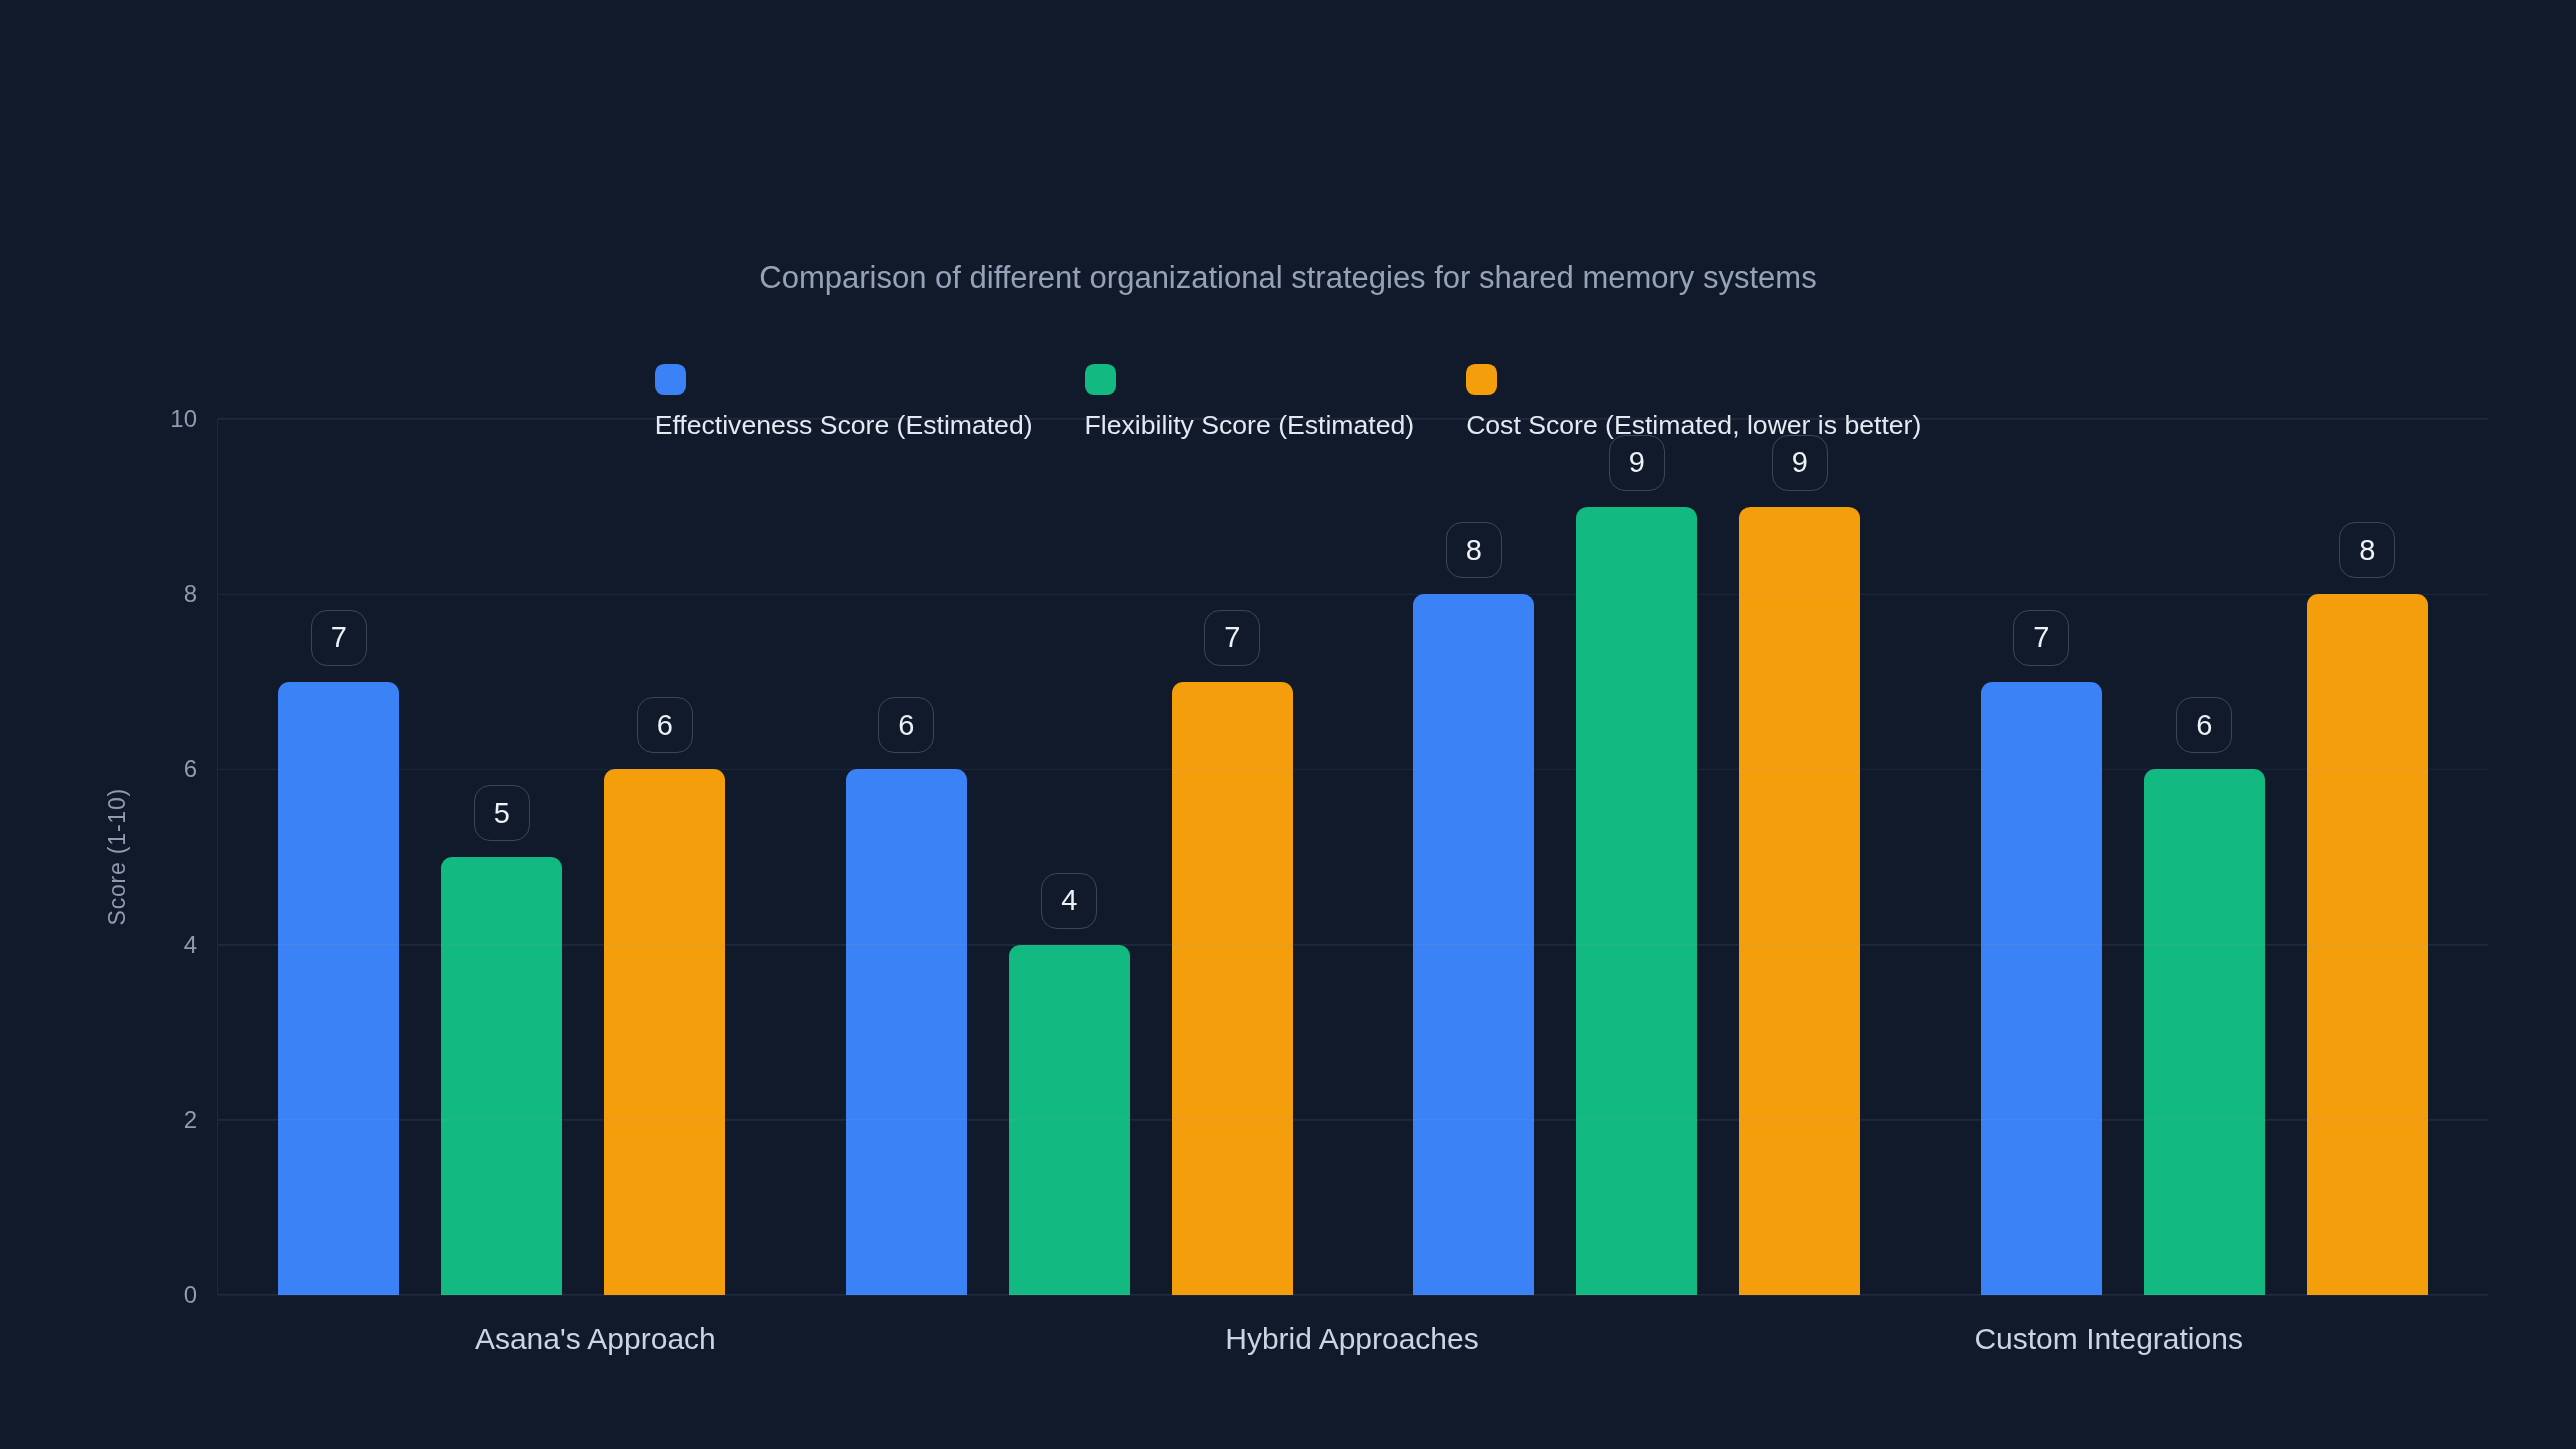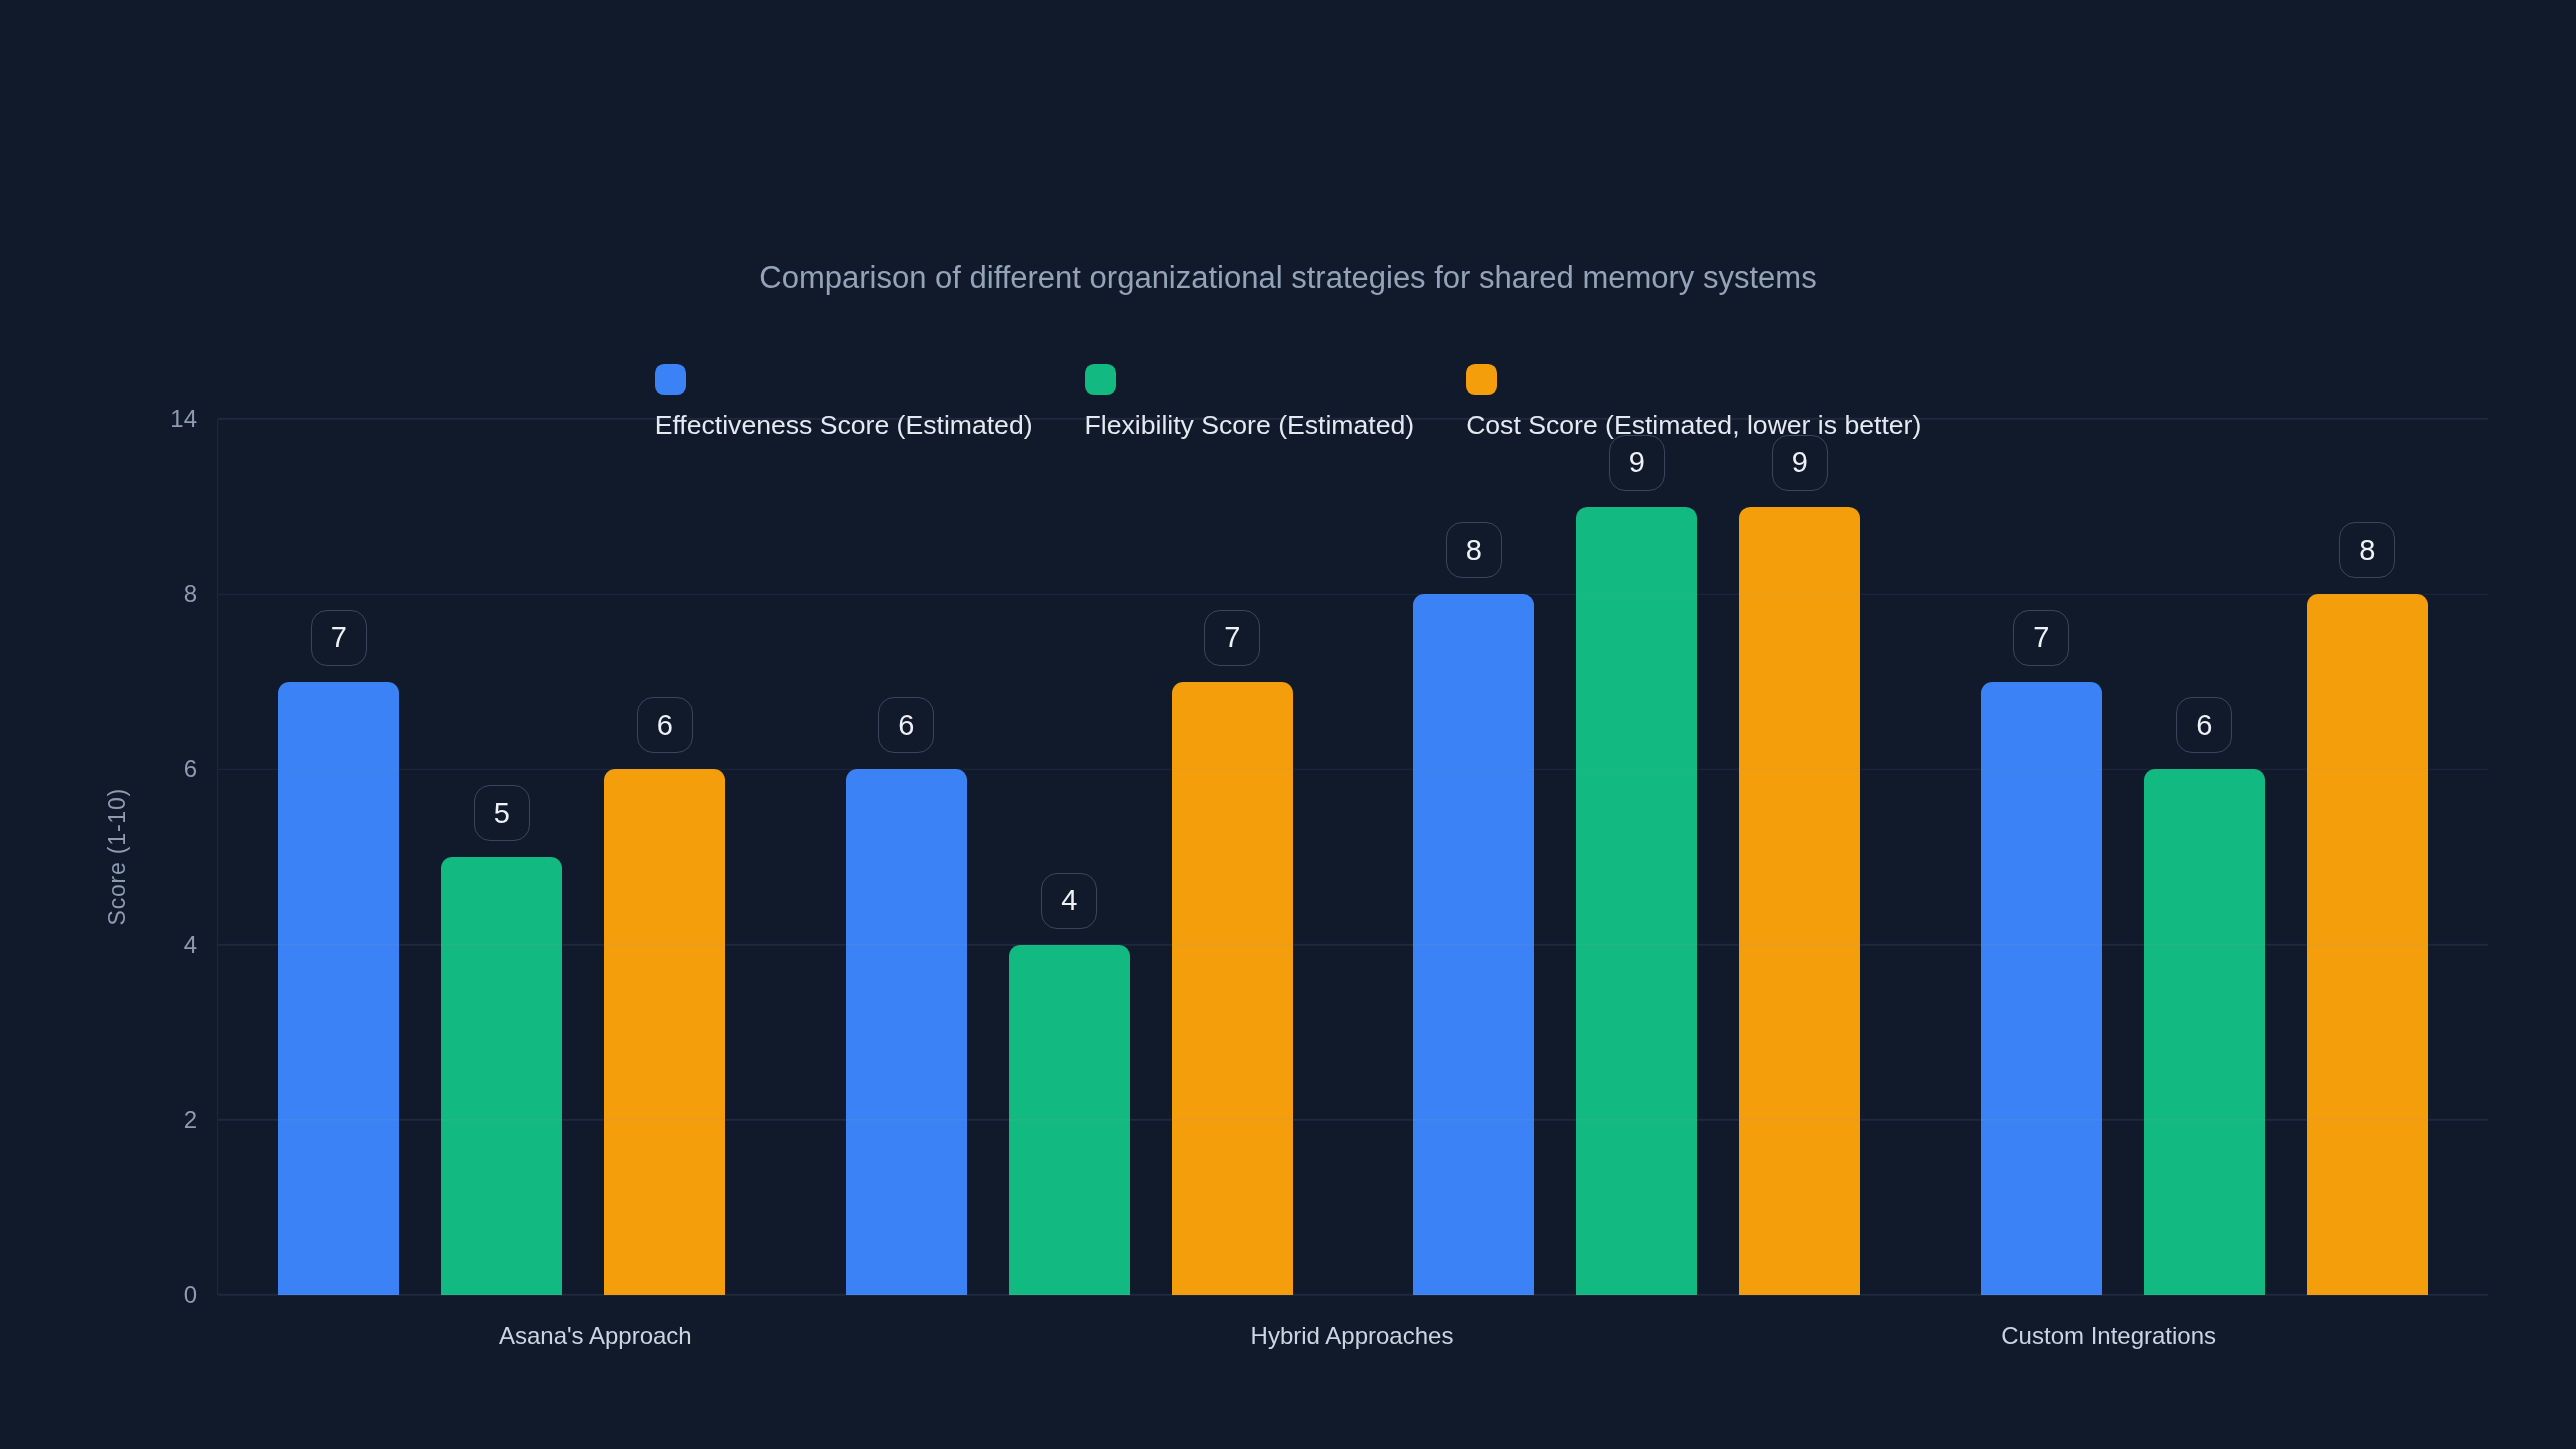--- a/index.html
+++ b/index.html
@@ -81,21 +81,21 @@
   .bar{
     width:121px;
     border-radius:11.3px 11.3px 0 0;
   }
   .x-labels{
     position:absolute;left:217px;top:1322px;width:2270px;
     display:flex;
   }
   .x-label{
     flex:1;text-align:center;
-    font-size:24px;color:#cbd5e1;white-space:nowrap;
+    font-size:30px;color:#cbd5e1;white-space:nowrap;
   }
 </style>
 </head>
 <body style="background: rgb(17, 26, 43);">
 
 <div class="canvas">
 
 
   <div class="chart-subtitle">Comparison of different organizational strategies for shared memory systems</div>
 
@@ -181,21 +181,21 @@
       <div class="tick" style="bottom: 0%;">0</div>
       <div class="gridline" style="bottom: 20%;"></div>
       <div class="tick" style="bottom: 20%;">2</div>
       <div class="gridline" style="bottom: 40%;"></div>
       <div class="tick" style="bottom: 40%;">4</div>
       <div class="gridline" style="bottom: 60%;"></div>
       <div class="tick" style="bottom: 60%;">6</div>
       <div class="gridline" style="bottom: 80%;"></div>
       <div class="tick" style="bottom: 80%;">8</div>
       <div class="gridline" style="bottom: 100%;"></div>
-      <div class="tick" style="bottom: 100%;">14</div>
+      <div class="tick" style="bottom: 100%;">10</div>
     </div>
 
   <div class="x-labels">
       <div class="x-label">Asana's Approach</div>
       <div class="x-label">Hybrid Approaches</div>
       <div class="x-label">Custom Integrations</div>
     </div>
 
 </div>
 

